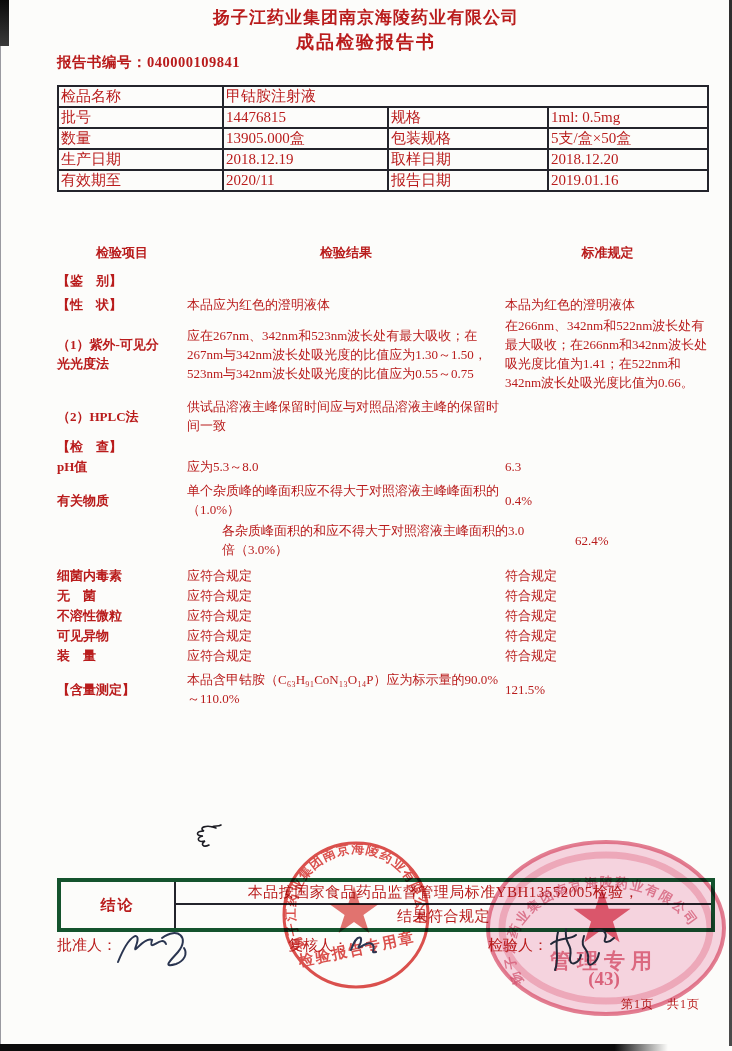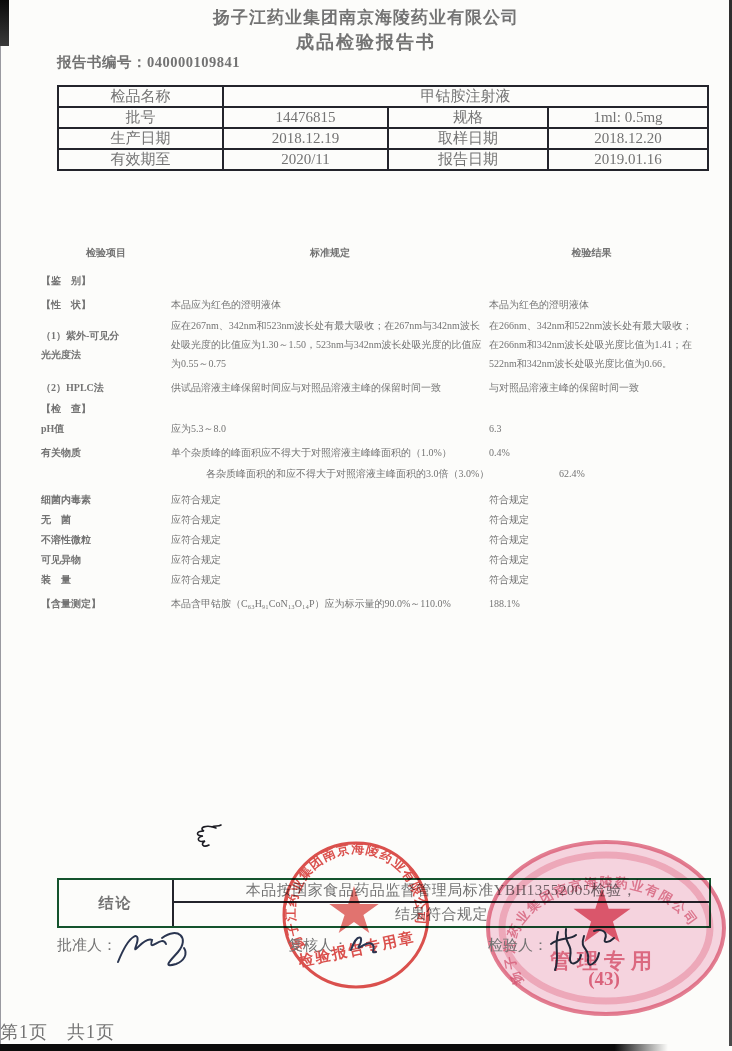--- a/index.html
+++ b/index.html
@@ -1,69 +1,69 @@
 <!DOCTYPE html>
 <html><head>
 <meta charset="utf-8">
 <style>
   html,body{margin:0;padding:0;background:#e8e8e8;}
   .page{
     position:relative;width:732px;height:1051px;margin:0 auto;
     background:#fcfcfa;overflow:hidden;
     font-family:"Liberation Serif","DejaVu Serif",serif;
-    color:#737373;
+    color:#b91c1c;
   }
   
   .edge-top-left{position:absolute;left:0;top:0;width:9px;height:46px;background:linear-gradient(#0a0a0a,#3a3a3a);z-index:6;}
   .edge-right{position:absolute;right:0;top:0;width:3px;height:1046px;background:linear-gradient(#2e2e2e,#4a4a4a);z-index:6;}
   .edge-left{position:absolute;left:0;top:46px;width:1px;height:1000px;background:#9a9aa0;z-index:6;}
   .edge-bottom{position:absolute;left:0;bottom:0;width:668px;height:7px;background:linear-gradient(90deg,#0c0c0c 92%,rgba(12,12,12,0));z-index:6;}
   
   .hdr{position:absolute;left:0;top:6px;width:100%;text-align:center;}
   .hdr .company{font-size:17px;font-weight:bold;letter-spacing:1px;}
   .hdr .doc-title{font-size:18px;font-weight:bold;letter-spacing:2px;margin-top:1px;}
   .report-no{position:absolute;left:57px;top:41px;font-size:14.5px;font-weight:bold;letter-spacing:.5px;margin-top:12px;}
   
   table.info{
     position:absolute;left:57px;top:85px;width:650px;
     border-collapse:collapse;table-layout:fixed;font-size:15px;
   }
   table.info td{
-    border:2px solid #23242b;text-align:center;height:19px;
+    border:2px solid #23242b;text-align:left;height:19px;
     padding:0 2px;white-space:nowrap;overflow:hidden;
   }
   
-  .results{position:absolute;left:41px;top:243px;width:653px;font-size:10px;line-height:19px;}
+  .results{position:absolute;left:57px;top:243px;width:653px;font-size:13px;line-height:19px;}
   .res-head{display:grid;grid-template-columns:130px 318px 205px;font-weight:bold;margin-bottom:9px;}
   .res-head span{text-align:center;}
   .res-row{display:grid;grid-template-columns:130px 318px 205px;align-items:center;margin-bottom:2px;}
   .res-row .item{font-weight:bold;white-space:pre-line;}
   .res-row .std{padding-right:6px;}
   .res-row.gap-lg{margin-bottom:7px;gap:35px;}
   .res-row.gap-md{margin-bottom:5px;}
   .res-row.tight{margin-bottom:1px;}
   
   .conclusion{
     position:absolute;left:57px;top:878px;width:650px;height:46px;
-    border:2px solid #14532d;display:grid;grid-template-columns:115px 1fr;
+    border:4px solid #14532d;display:grid;grid-template-columns:115px 1fr;
     font-size:15px;z-index:1;background:transparent;
   }
   .conclusion .c-label{border-right:2px solid #23242b;display:flex;align-items:center;justify-content:center;font-weight:bold;letter-spacing:2px;}
   .conclusion .c-body{display:grid;grid-template-rows:1fr 1fr;}
   .conclusion .c-line{display:flex;align-items:center;justify-content:center;letter-spacing:.5px;}
   .conclusion .c-line.first{border-bottom:2px solid #23242b;}
   
   .sig-row{position:absolute;left:0;top:928px;width:100%;height:60px;z-index:3;}
   .sig-block{position:absolute;font-size:15px;font-weight:normal;}
   .sig-approver{left:57px;top:8px;}
   .sig-reviewer{left:288px;top:8px;}
   .sig-inspector{left:488px;top:8px;}
   .sig-svg{position:absolute;mix-blend-mode:multiply;}
   
-  .footer{position:absolute;left:0;top:1020px;width:700px;text-align:left;font-size:18px;letter-spacing:1px;}
+  .footer{position:absolute;left:0;top:996px;width:700px;text-align:right;font-size:12px;letter-spacing:1px;}
   
   .stamp{position:absolute;mix-blend-mode:multiply;pointer-events:none;z-index:2;}
   .stamp1{left:270px;top:832px;}
   .stamp2{left:480px;top:833px;}
   .scribble{position:absolute;left:192px;top:823px;z-index:2;}
 </style>
 </head>
 <body>
 
 <div class="page">
@@ -88,39 +88,45 @@
       <td>检品名称</td>
       <td colspan="3">甲钴胺注射液</td>
     </tr>
     <tr>
       <td>批号</td>
       <td>14476815</td>
       <td>规格</td>
       <td>1ml: 0.5mg</td>
     </tr>
     <tr>
+      <td>数量</td>
+      <td>13905.000盒</td>
+      <td>包装规格</td>
+      <td>5支/盒×50盒</td>
+    </tr>
+    <tr>
       <td>生产日期</td>
       <td>2018.12.19</td>
       <td>取样日期</td>
       <td>2018.12.20</td>
     </tr>
     <tr>
       <td>有效期至</td>
       <td>2020/11</td>
       <td>报告日期</td>
       <td>2019.01.16</td>
     </tr>
   </tbody>
     </table>
 
   <div class="results">
     <div class="res-head">
       <span>检验项目</span>
+      <span>检验结果</span>
       <span>标准规定</span>
-      <span>检验结果</span>
     </div>
 
     <div class="res-row gap-md">
       <span class="item">【鉴　别】</span>
       <span class="std"></span>
       <span class="res"></span>
     </div>
     <div class="res-row">
       <span class="item">【性　状】</span>
       <span class="std">本品应为红色的澄明液体</span>
@@ -128,21 +134,20 @@
     </div>
     <div class="res-row gap-md">
       <span class="item">（1）紫外-可见分
 光光度法</span>
       <span class="std">应在267nm、342nm和523nm波长处有最大吸收；在267nm与342nm波长处吸光度的比值应为1.30～1.50，523nm与342nm波长处吸光度的比值应为0.55～0.75</span>
       <span class="res">在266nm、342nm和522nm波长处有最大吸收；在266nm和342nm波长处吸光度比值为1.41；在522nm和342nm波长处吸光度比值为0.66。</span>
     </div>
     <div class="res-row">
       <span class="item">（2）HPLC法</span>
       <span class="std">供试品溶液主峰保留时间应与对照品溶液主峰的保留时间一致</span>
-      <span class="res">与对照品溶液主峰的保留时间一致</span>
     </div>
     <div class="res-row tight">
       <span class="item">【检　查】</span>
       <span class="std"></span>
       <span class="res"></span>
     </div>
     <div class="res-row gap-md">
       <span class="item">pH值</span>
       <span class="std">应为5.3～8.0</span>
       <span class="res">6.3</span>
@@ -178,21 +183,21 @@
       <span class="res">符合规定</span>
     </div>
     <div class="res-row gap-md">
       <span class="item">装　量</span>
       <span class="std">应符合规定</span>
       <span class="res">符合规定</span>
     </div>
     <div class="res-row">
       <span class="item">【含量测定】</span>
       <span class="std">本品含甲钴胺（C₆₃H₉₁CoN₁₃O₁₄P）应为标示量的90.0%～110.0%</span>
-      <span class="res">188.1%</span>
+      <span class="res">121.5%</span>
     </div>
   </div>
 
   <div class="conclusion">
     <div class="c-label">结论</div>
     <div class="c-body">
       <div class="c-line first">本品按国家食品药品监督管理局标准YBH13552005检验，</div>
       <div class="c-line">结果符合规定</div>
     </div>
   </div>

